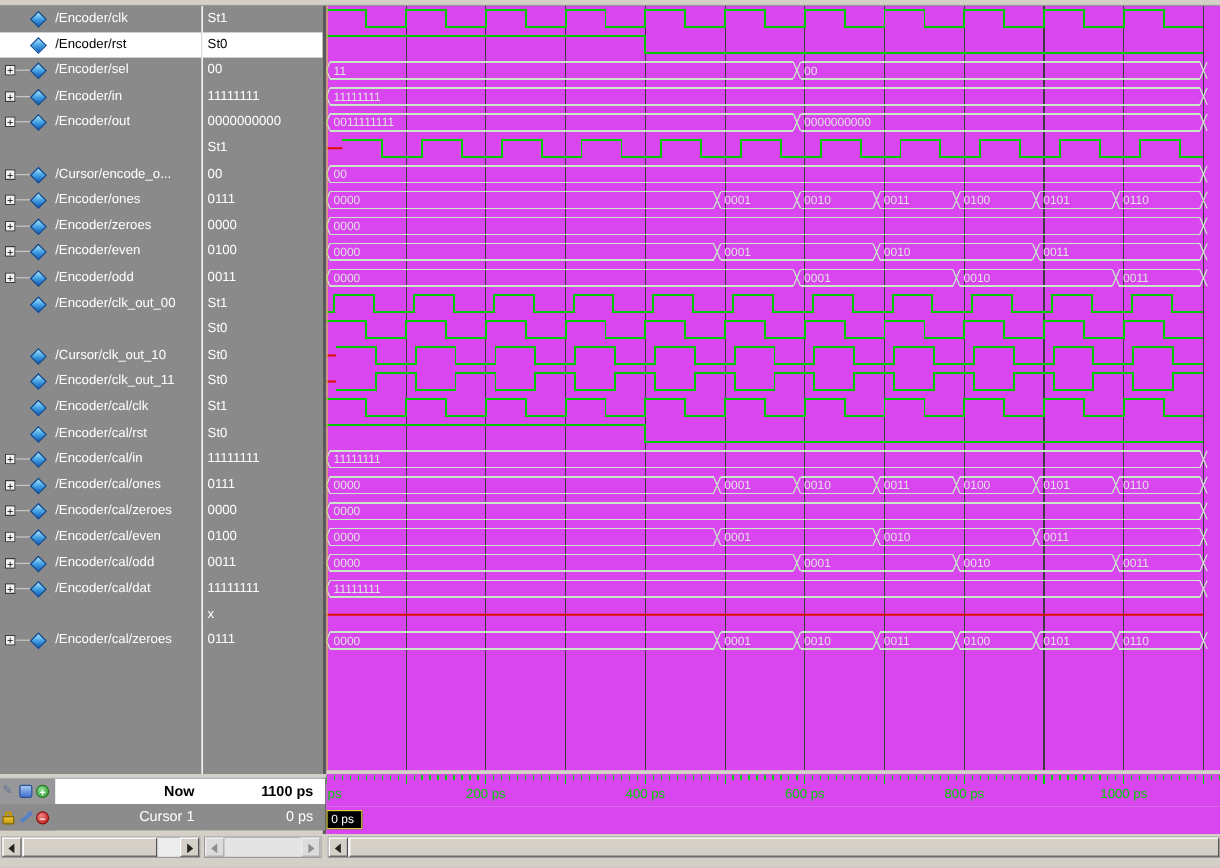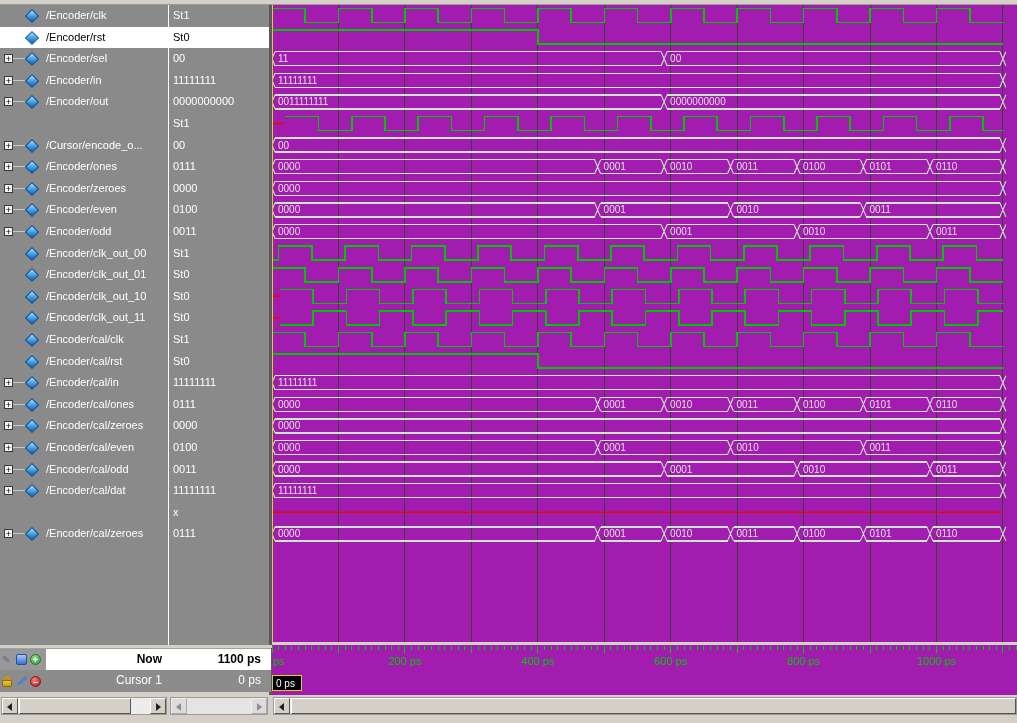--- a/index.html
+++ b/index.html
@@ -9,21 +9,21 @@
   .sig-row{position:absolute;left:0;width:100%;color:#fff;font-size:11px;white-space:nowrap;}
   .sig-row.sel{background:#fff;color:#000;}
   .val-row{position:absolute;left:0;width:100%;color:#fff;font-size:11px;padding-left:4px;box-sizing:border-box;}
   .val-row.sel{background:#fff;color:#000;}
   .expander{position:absolute;left:4px;top:6px;width:9px;height:9px;background:#f2f2f2;border:1px solid #3a3a3a;
             color:#000;font-size:9px;line-height:8px;text-align:center;box-sizing:border-box;}
   .diamond{position:absolute;left:27px;top:6px;width:8px;height:8px;transform:rotate(45deg);
            background:linear-gradient(135deg,#aee6ff 0%,#4aa8e8 45%,#0d5bb8 100%);border:1px solid #0a4a96;}
   .sig-label{position:absolute;left:46px;top:4px;}
   .divider-v{position:absolute;background:#fff;width:1px;}
-  .black{position:absolute;background:#a21caf;}
+  .black{position:absolute;background:#d946ef;}
   .chrome{position:absolute;background:#d4d0c8;}
   .bottomrow{position:absolute;left:0;width:271px;font-size:12px;}
   .br-label{position:absolute;left:0;width:168px;text-align:right;padding-right:6px;box-sizing:border-box;top:3px;}
   .br-value{position:absolute;left:169px;width:97px;text-align:right;padding-right:5px;box-sizing:border-box;top:3px;}
   .iconpatch{position:absolute;left:0;top:0;width:46px;height:100%;background:#98979a;display:flex;align-items:center;gap:3px;padding-left:2px;box-sizing:border-box;}
   .mini{width:11px;height:11px;position:relative;flex:none;}
   .circ{border-radius:50%;color:#fff;font-size:9px;line-height:10px;text-align:center;font-weight:bold;}
   .sb{position:absolute;height:18px;background:#ececec;border:1px solid #9a9a9a;box-sizing:border-box;}
   .sb-btn{position:absolute;top:0;width:16px;height:16px;background:#d4d0c8;border-top:1px solid #fff;border-left:1px solid #fff;
           border-right:1px solid #555;border-bottom:1px solid #555;box-sizing:border-box;}
@@ -98,27 +98,23 @@
       <div class="sig-row" style="top: 216px; height: 21.6px;">
         <div class="expander">+</div>
         <div style="position: absolute; left: 13px; top: 10px; width: 12px; height: 1px; background: rgb(200, 200, 200);"></div>
         <div class="diamond"></div>
         <div class="sig-label">/Encoder/odd</div>
       </div>
       <div class="sig-row" style="top: 237.6px; height: 21.6px;">
         <div class="diamond"></div>
         <div class="sig-label">/Encoder/clk_out_00</div>
       </div>
-      <div class="sig-row" style="top: 259.2px; height: 21.6px;">
-        <div class="diamond"></div>
-        <div class="sig-label">/Encoder/clk_out_01</div>
-      </div>
       <div class="sig-row" style="top: 280.8px; height: 21.6px;">
         <div class="diamond"></div>
-        <div class="sig-label">/Encoder/clk_out_10</div>
+        <div class="sig-label">/Cursor/clk_out_10</div>
       </div>
       <div class="sig-row" style="top: 302.4px; height: 21.6px;">
         <div class="diamond"></div>
         <div class="sig-label">/Encoder/clk_out_11</div>
       </div>
       <div class="sig-row" style="top: 345.6px; height: 21.6px;">
         <div class="diamond"></div>
         <div class="sig-label">/Encoder/cal/rst</div>
       </div>
       <div class="sig-row" style="top: 324px; height: 21.6px;">

